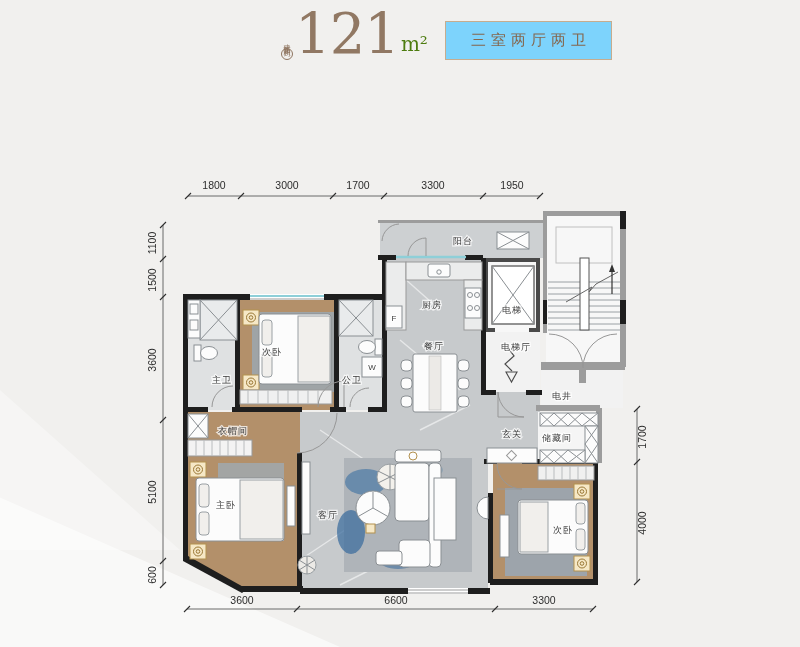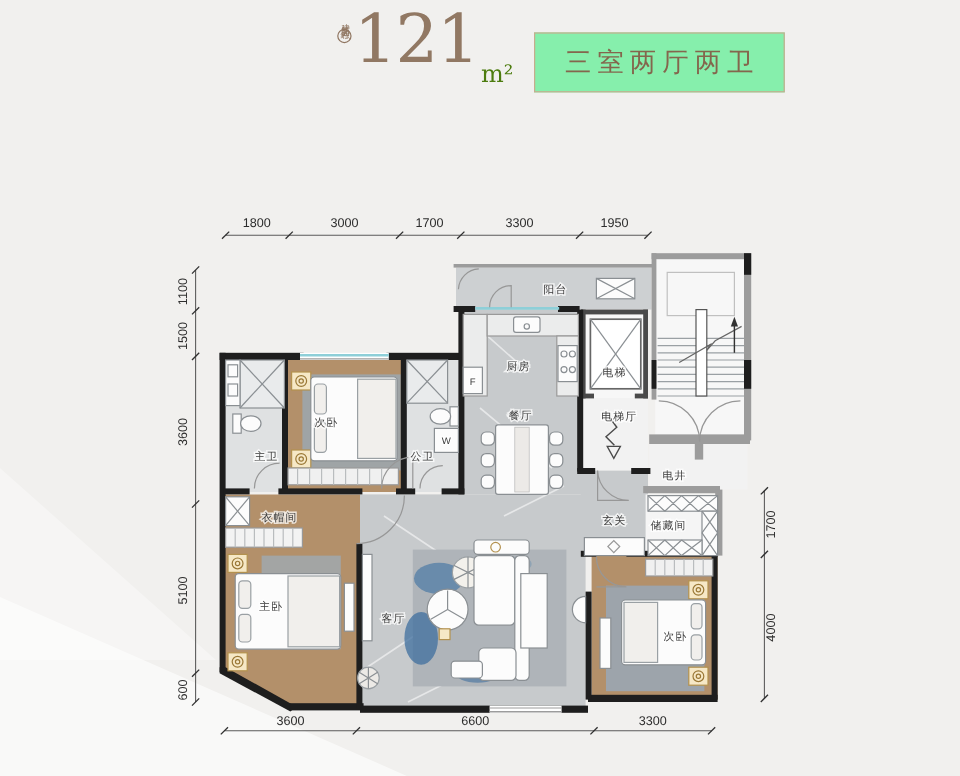--- a/index.html
+++ b/index.html
@@ -4,31 +4,31 @@
 <style>
   html,body{margin:0;padding:0;}
   body{width:800px;height:647px;background:#f1f0ee;position:relative;overflow:hidden;
        font-family:"Liberation Sans",sans-serif;}
   .bg-slash{position:absolute;left:0;bottom:0;width:340px;height:230px;
        background:rgba(255,255,255,.6);clip-path:polygon(0 35%,100% 100%,0 100%);pointer-events:none;}
   .bg-slash2{position:absolute;left:0;top:390px;width:180px;height:160px;
        background:rgba(255,255,255,.35);clip-path:polygon(0 0,100% 100%,0 100%);pointer-events:none;}
 
   
-  .hdr{position:absolute;left:281px;top:8px;display:flex;align-items:flex-start;}
+  .hdr{position:absolute;left:281px;top:8px;display:flex;align-items:flex-end;}
   .vnote{display:flex;flex-direction:column;align-items:center;margin-top:6px;margin-right:2px;}
   .vnote .vtxt{writing-mode:vertical-rl;font-size:7px;color:#8f7560;letter-spacing:2px;line-height:1;}
   .vnote .vcirc{width:10px;height:10px;border:1px solid #8f7560;border-radius:50%;
        font-size:6.5px;color:#8f7560;display:flex;align-items:center;justify-content:center;margin-top:2px;}
   .bignum{font-family:"DejaVu Serif","Liberation Serif",serif;font-size:56px;line-height:52px;
        color:#917863;font-weight:400;letter-spacing:-1px;}
   .unit{font-family:"DejaVu Serif","Liberation Serif",serif;font-size:20px;color:#4d7c0f;
        align-self:flex-end;margin:0 0 4px 2px;}
-  .typebox{border:1px solid #c6ac8e;background:#86efac;color:#84664d;font-size:22px;
-       letter-spacing:5px;padding:9px 20px 9px 25px;margin-left:17px;margin-top:19px;white-space:nowrap;}
+  .typebox{border:1px solid #c6ac8e;background:#7dd3fc;color:#84664d;font-size:15px;
+       letter-spacing:5px;padding:9px 20px 9px 25px;margin-left:17px;margin-top:7px;white-space:nowrap;}
 
   
   svg{position:absolute;left:0;top:0;}
   .wall-b{fill:#1e1e1e;}
   .wall-g{fill:#9c9c9c;}
   .wall-d{fill:#4a4a4a;}
   .furn{fill:#fcfcfc;stroke:#8a8f93;stroke-width:1;}
   .soft{fill:#f1efec;stroke:#9aa0a4;stroke-width:1;}
   .thin{stroke:#8a8f93;fill:none;stroke-width:1;}
   .hatchln{stroke:#b9bcbe;stroke-width:1;}

